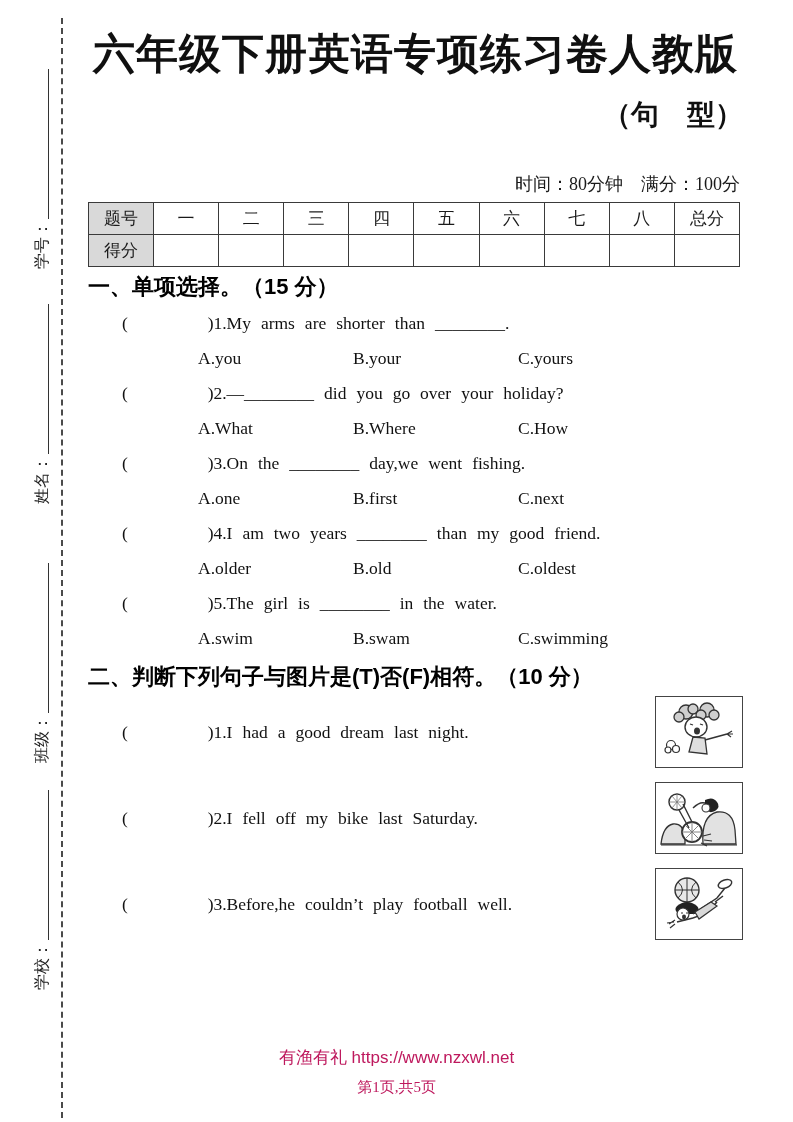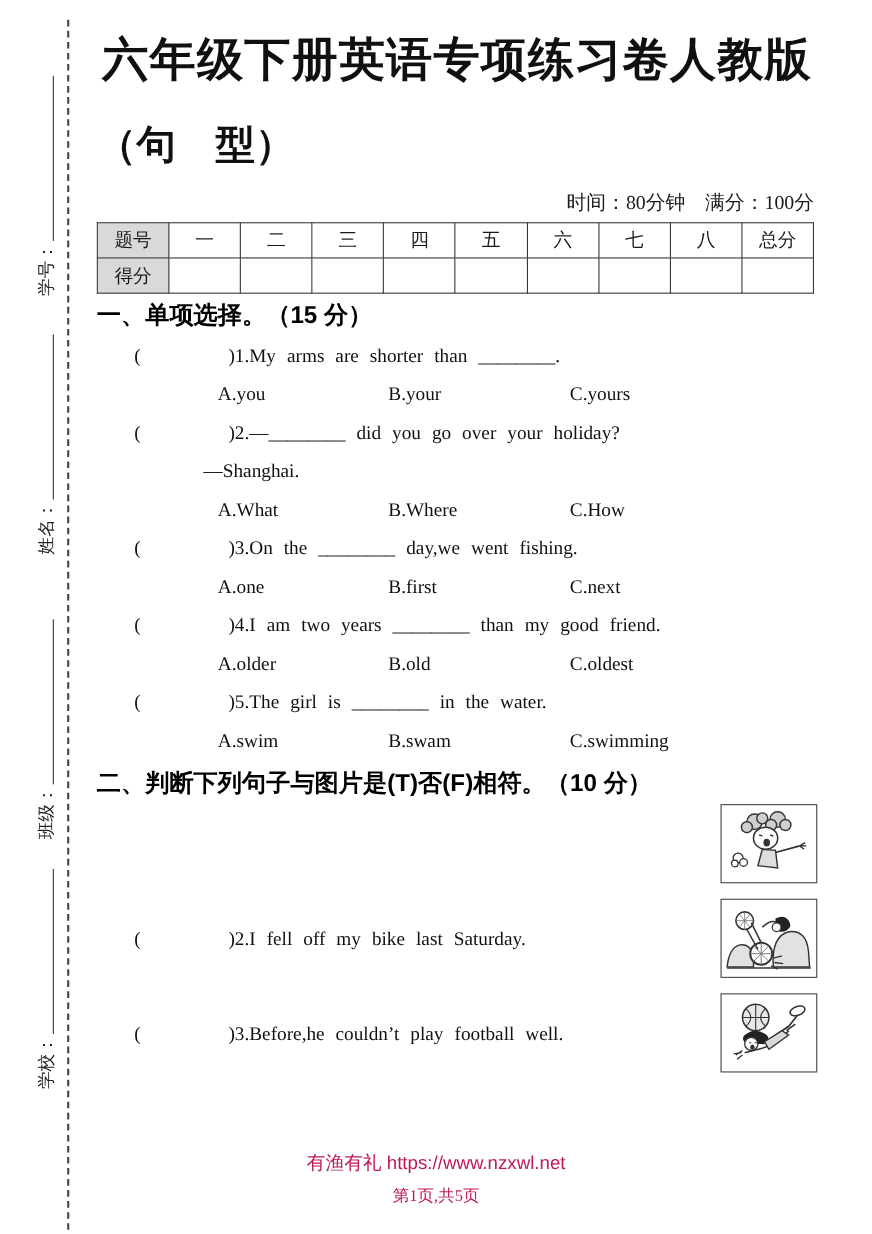--- a/index.html
+++ b/index.html
@@ -13,22 +13,22 @@
     border-left:2px dashed #4a4a4a; }
   .side-unit { position:absolute; width:200px; height:30px; left:-62px;
     transform:rotate(-90deg); display:flex; align-items:flex-end;
     font-family:"Liberation Sans", sans-serif; font-size:16px; color:#222; }
   .side-unit .lab { white-space:nowrap; padding-right:2px; }
   .side-unit .wline { flex:1; border-bottom:1.5px solid #333; margin-bottom:4px; }
 
   
   .main-title { position:absolute; left:88px; top:26px; width:655px; text-align:center;
     font-size:42px; font-weight:bold; letter-spacing:1px; color:#101010; }
-  .sub-title { position:absolute; left:88px; top:108px; width:655px; text-align:left;
-    font-size:36px; font-weight:bold; color:#101010; }
+  .sub-title { position:absolute; left:88px; top:96px; width:655px; text-align:right;
+    font-size:28px; font-weight:bold; color:#101010; }
   .exam-info { position:absolute; left:88px; top:172px; width:652px; text-align:right;
     font-size:18px; color:#1a1a1a; }
 
   
   .score-table { position:absolute; left:88px; top:202px; width:652px;
     border-collapse:collapse; table-layout:fixed; }
   .score-table td { border:1.5px solid #3a3a3a; height:31px; text-align:center;
     font-size:17px; padding:0; color:#1a1a1a; }
   .score-table td.hdr { background:#d9d9d9; }
   .score-table col.c0 { width:65px; }
@@ -132,21 +132,20 @@
     <div class="sec-heading">一、单项选择。（15 分）</div>
 
     <div class="qline"><span class="bracket">(        )</span><span>1.My arms are shorter than ________.</span></div>
     <div class="opts">
       <span class="opt-a">A.you</span>
       <span class="opt-b">B.your</span>
       <span class="opt-c">C.yours</span>
     </div>
 
     <div class="qline"><span class="bracket">(        )</span><span>2.—________ did you go over your holiday?</span></div>
-    <div class="cont-line">—Shanghai.</div>
     <div class="opts">
       <span class="opt-a">A.What</span>
       <span class="opt-b">B.Where</span>
       <span class="opt-c">C.How</span>
     </div>
 
     <div class="qline"><span class="bracket">(        )</span><span>3.On the ________ day,we went fishing.</span></div>
     <div class="opts">
       <span class="opt-a">A.one</span>
       <span class="opt-b">B.first</span>
@@ -164,20 +163,21 @@
     <div class="opts">
       <span class="opt-a">A.swim</span>
       <span class="opt-b">B.swam</span>
       <span class="opt-c">C.swimming</span>
     </div>
 
     <div class="sec2">
       <div class="sec-heading">二、判断下列句子与图片是(T)否(F)相符。（10 分）</div>
 
       <div class="s2row">
+        <span class="txt"><span class="bracket">(        )</span><span>1.I had a good dream last night.</span></span>
         <span class="imgbox">
           <svg width="80" height="64" viewBox="0 0 80 64">
             <g fill="#cfcfcf" stroke="#333" stroke-width="1.3">
               <circle cx="27" cy="12" r="7"></circle>
                 <circle cx="20" cy="17" r="5"></circle>
                 <circle cx="34" cy="9" r="5"></circle>
               <circle cx="48" cy="10" r="7"></circle>
                 <circle cx="55" cy="15" r="5"></circle>
                 <circle cx="42" cy="15" r="5"></circle>
             </g>

